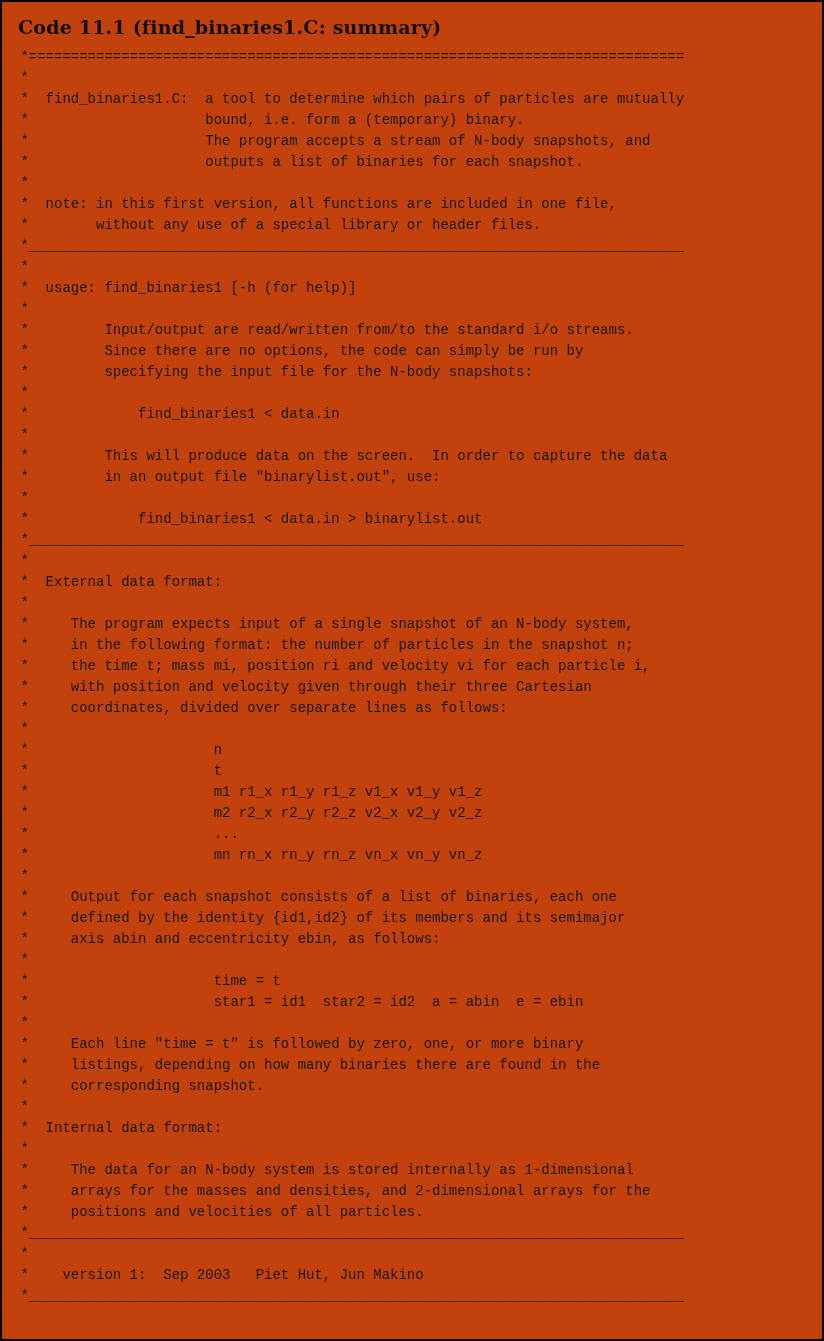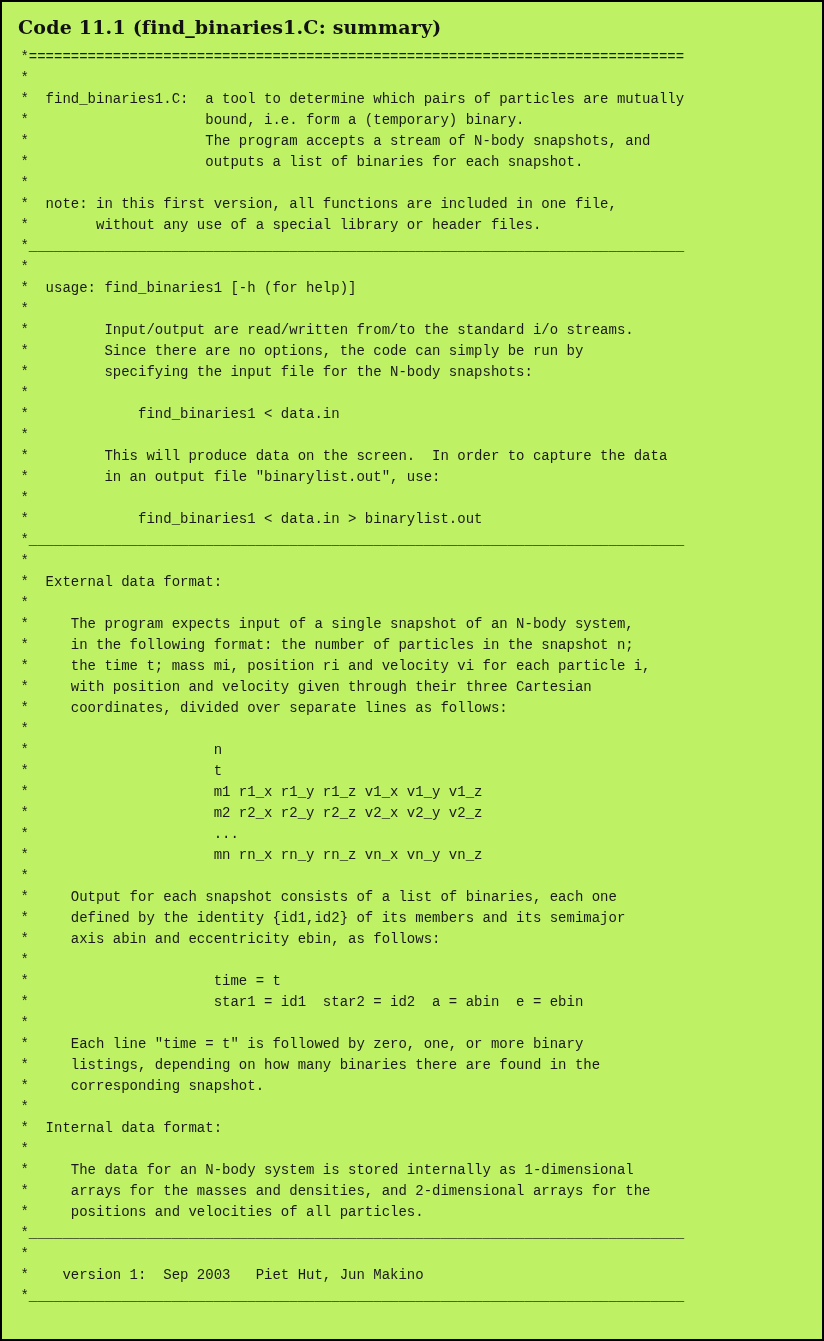--- a/index.html
+++ b/index.html
@@ -5,21 +5,21 @@
   html, body {
     margin: 0;
     padding: 0;
     background: #888888;
   }
   .page {
     position: relative;
     width: 824px;
     height: 1341px;
     box-sizing: border-box;
-    background: #bef264;
+    background: #c2410c;
     border: 2px solid #000000;
     overflow: hidden;
   }
   .listing-caption {
     margin: 0;
     padding: 13px 0 0 16px;
     font-family: "DejaVu Serif", "Liberation Serif", serif;
     font-weight: bold;
     font-size: 19px;
     line-height: 24px;

